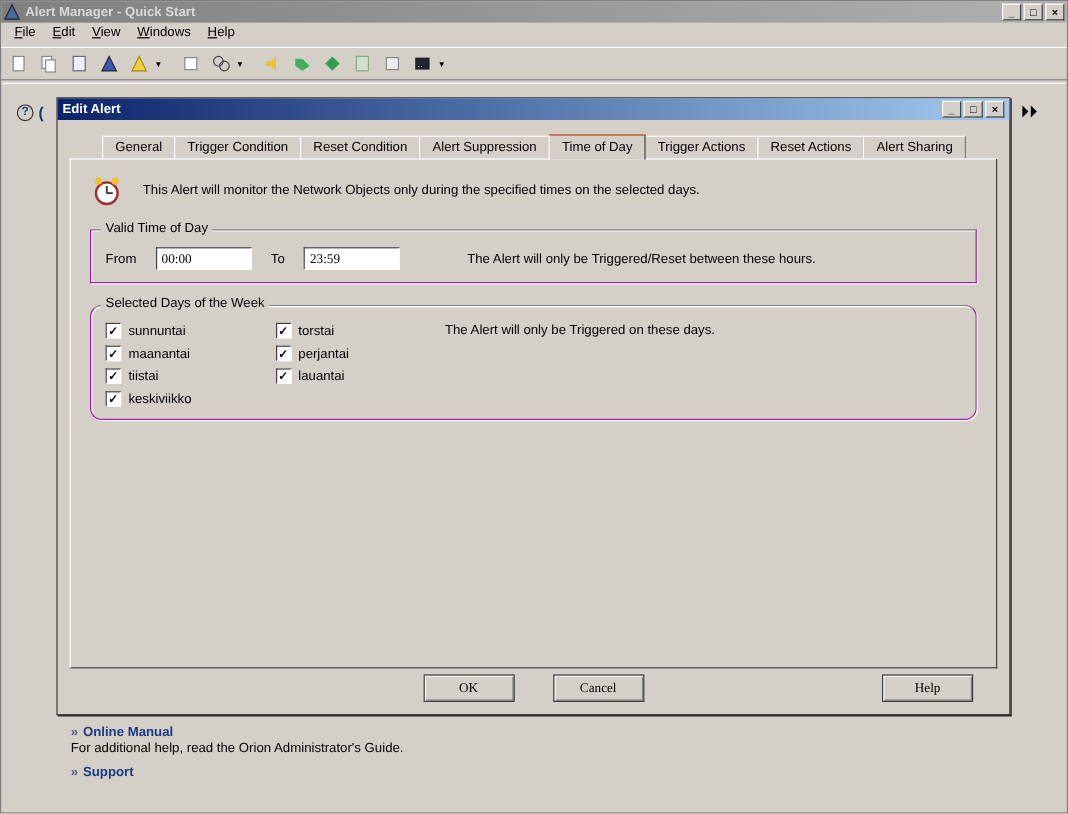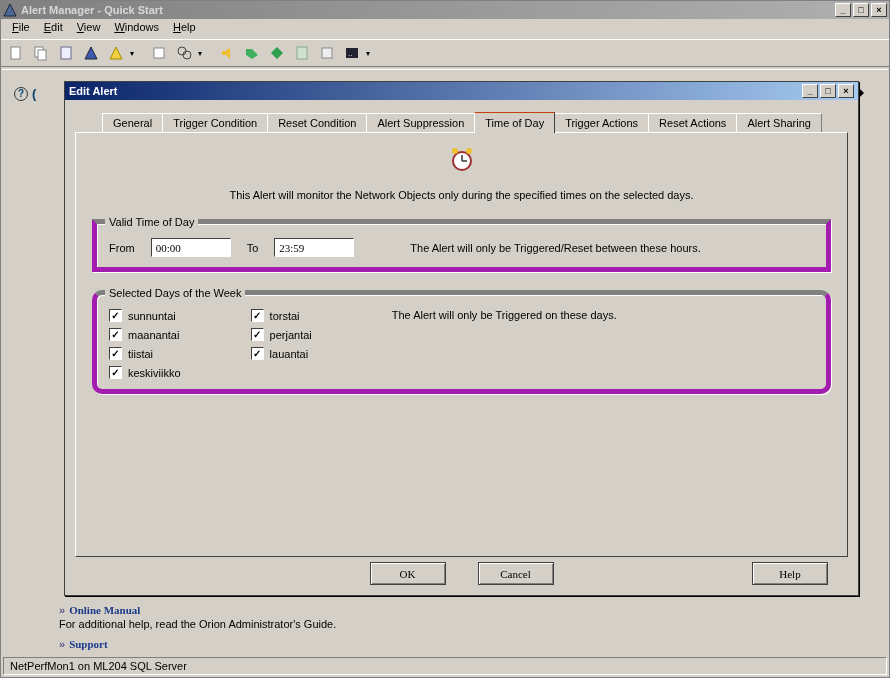--- a/index.html
+++ b/index.html
@@ -90,21 +90,21 @@
 }
 .help-icon-circle {
   width: 14px; height: 14px; border: 1px solid #333; border-radius: 7px;
   display: flex; align-items: center; justify-content: center;
   color: #0a4a7a; font-weight: bold; font-size: 10px;
 }
 .splitter-handle { position:absolute; right: 20px; top: 16px; }
 
 .dialog {
   position: absolute;
-  left: 63px; top: 80px; width: 795px; height: 515px;
+  left: 46px; top: 80px; width: 795px; height: 515px;
   background: #d4d0c8;
   border: 1px solid #404040;
   box-shadow: 1px 1px 0 #000;
 }
 .dialog-titlebar {
   height: 18px;
   background: linear-gradient(to right, #0a246a, #a6caf0);
   color: #fff;
   display: flex; align-items: center; padding: 0 4px;
   font-weight: bold;
@@ -141,27 +141,27 @@
   margin: 0 10px 10px 10px;
   border: 1px solid #fff;
   border-top: 1px solid #fff;
   border-right: 1px solid #404040;
   border-bottom: 1px solid #404040;
   height: 425px;
   padding: 12px 16px;
   background: #d4d0c8;
   position: relative;
 }
-.intro-row { display: flex; align-items: center; gap: 16px; margin-bottom: 18px; flex-direction: column; }
+.intro-row { display: flex; align-items: center; gap: 16px; margin-bottom: 18px; }
 .clock-icon {
   width: 28px; height: 28px;
   display: flex; align-items:center; justify-content:center;
 }
 .groupbox {
-  border: 5px solid #a21caf;
+  border: 1px solid #a21caf;
   border-top-color: #808080;
   box-shadow: inset 1px 1px 0 #fff, 1px 1px 0 #fff;
   padding: 14px 12px 10px 12px;
   margin-top: 12px;
   position: relative;
 }
 .groupbox-title {
   position: absolute;
   top: -8px; left: 8px;
   background: #d4d0c8;
@@ -204,21 +204,21 @@
   font-family: Tahoma; font-size: 11px;
 }
 .btn-help-wrap { position:absolute; right: 30px; bottom: 10px; }
 
 .bottom-links {
   position: absolute;
   left: 58px; top: 603px;
 }
 .link-row { display: flex; align-items: baseline; gap: 4px; }
 .bullet { color: #5a5a8a; font-weight: bold; }
-.link { color: #1a3a8a; font-weight: bold; cursor: pointer; font-family: Liberation Serif, serif; }
+.link { color: #1a3a8a; font-weight: bold; cursor: pointer; }
 
 .statusbar {
   position: absolute;
   left: 2px; right: 2px; bottom: 2px; height: 18px;
   border: 1px solid #808080;
   border-top-color:#808080; border-left-color:#808080;
   border-right-color:#fff; border-bottom-color:#fff;
   background: #d4d0c8;
   padding: 1px 6px;
   display: flex; align-items: center;
@@ -468,16 +468,13 @@
 
     <div class="dialog-buttons">
       <button class="btn">OK</button>
       <button class="btn">Cancel</button>
     </div>
     <div class="btn-help-wrap">
       <button class="btn">Help</button>
     </div>
   </div>
 
-  <div class="statusbar">
-    <span>NetPerfMon1 on ML204 SQL Server</span>
-  </div>
 </div>
 
 </body></html>

